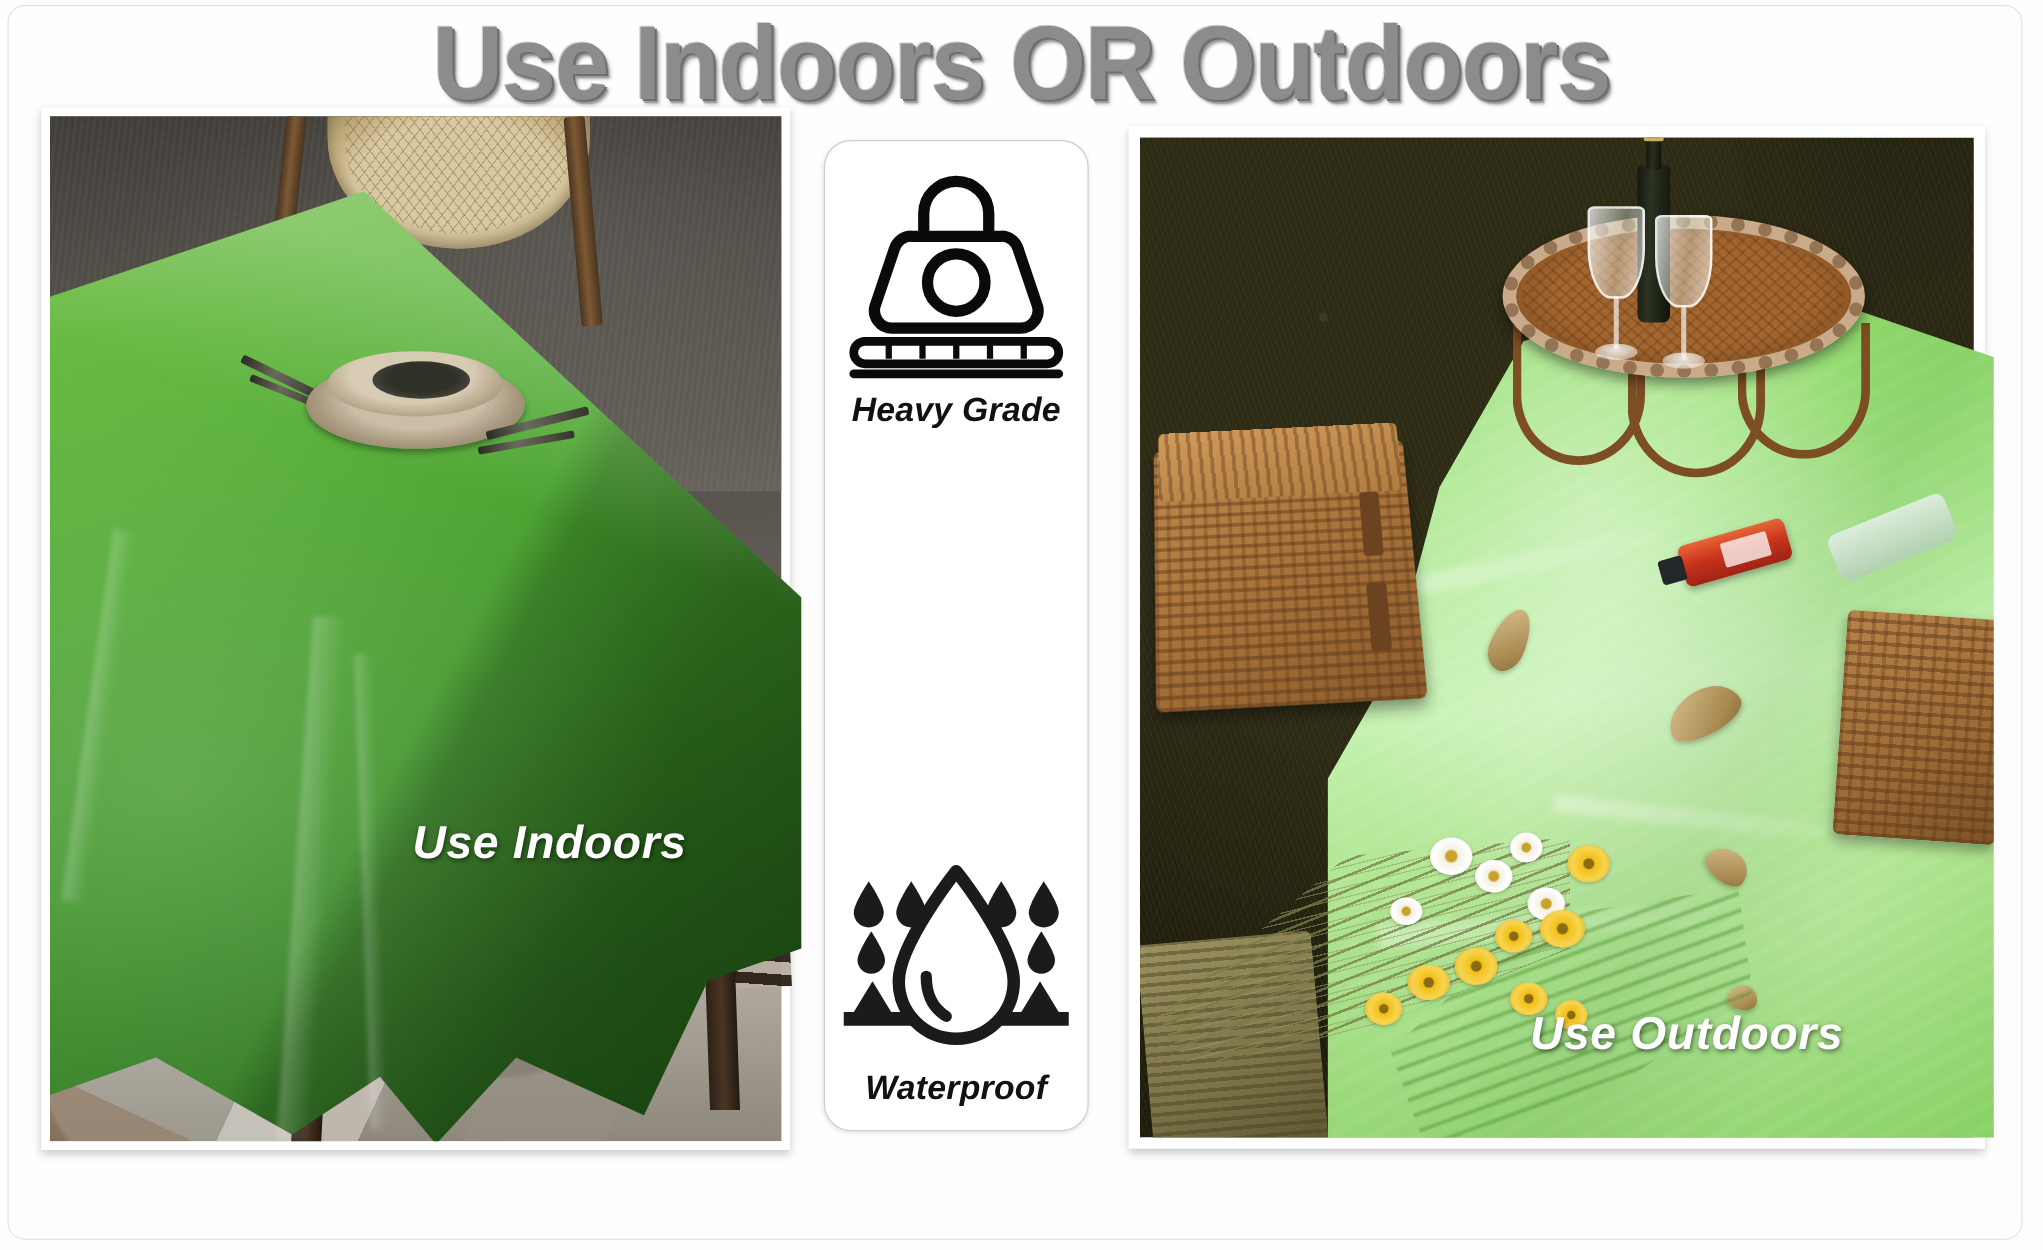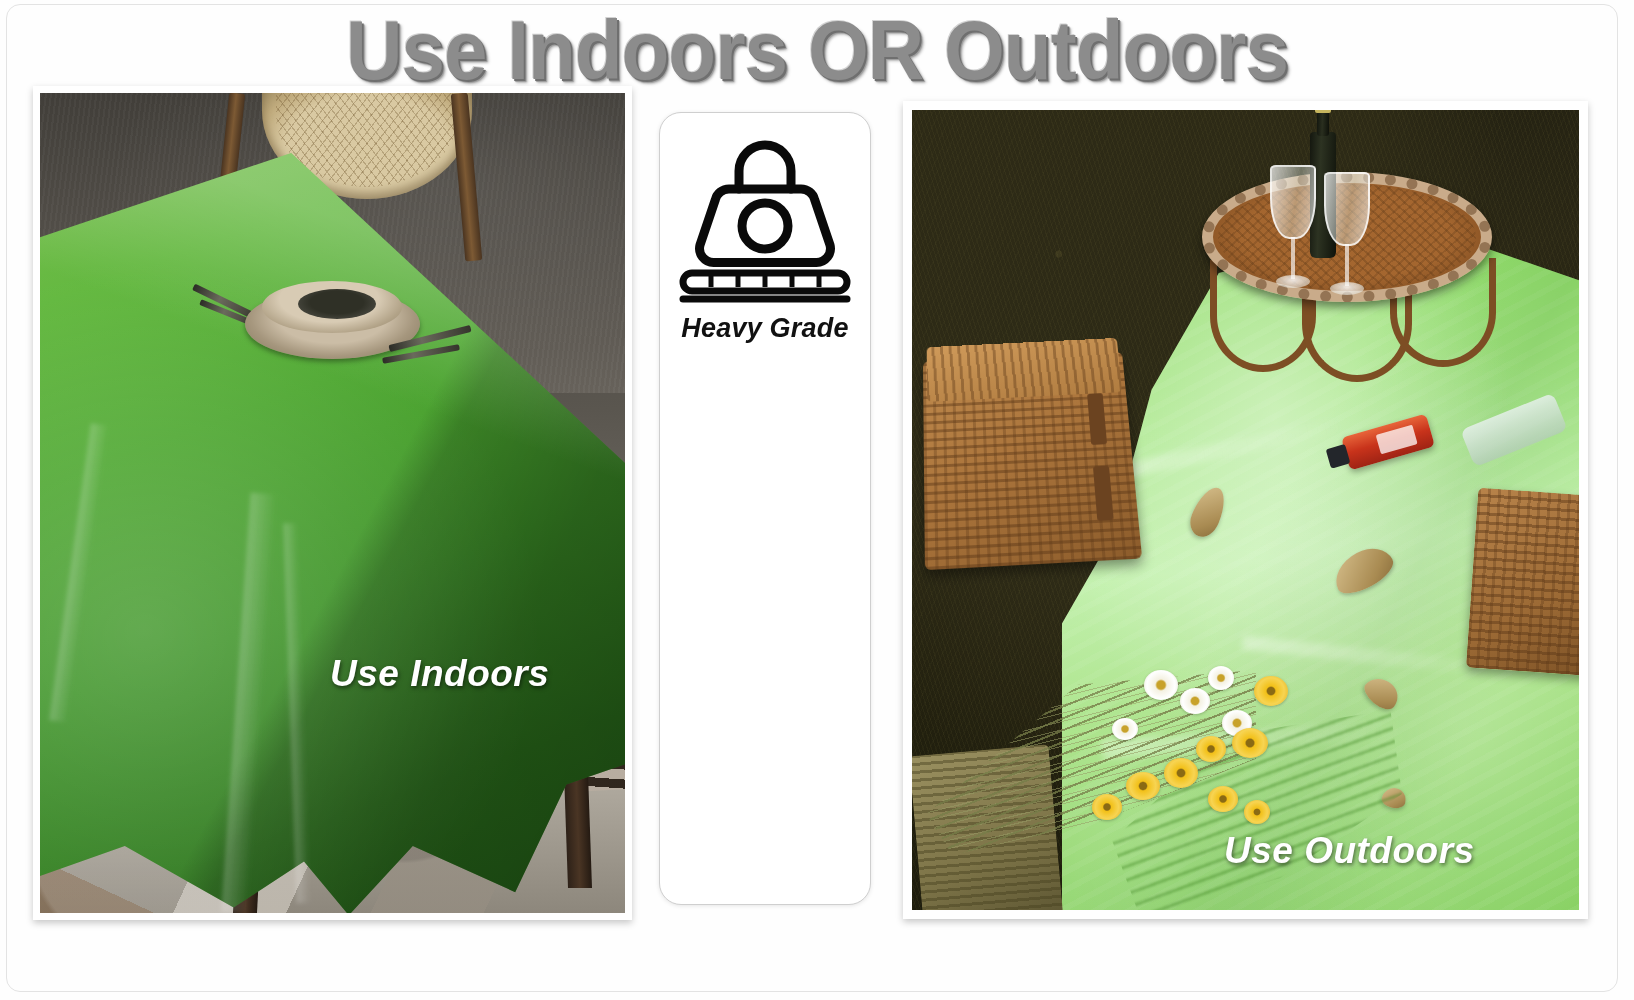--- a/index.html
+++ b/index.html
@@ -40,21 +40,21 @@
   }
 
   
   .photo-frame{
     position:absolute;
     background:#ffffff;
     box-shadow:0 3px 7px rgba(0,0,0,.22);
     box-sizing:border-box;
   }
   .photo{
-    position:absolute;overflow:hidden;
+    position:absolute;overflow:hidden;padding-left:16px;
   }
 
   
   #left-frame{left:33px;top:86px;width:599px;height:834px;padding:7px;}
   #left-photo{left:40px;top:93px;width:585px;height:820px;}
 
   
   .in-floor{
     position:absolute;left:0;top:0;width:585px;height:820px;
     background:
@@ -361,21 +361,21 @@
     background:radial-gradient(circle at 50% 50%, #c8a22a 0 18%, #f4f1e2 26%, #ffffff 62%, #e2ddc7 100%);
     box-shadow:0 1px 3px rgba(0,0,0,.22);
   }
   .bouquet-shadow{
     position:absolute;left:200px;top:600px;width:290px;height:210px;
     background:
       repeating-linear-gradient(-20deg, rgba(70,140,40,.45) 0 3px, transparent 3px 13px);
     clip-path:polygon(0% 62%, 40% 12%, 96% 0%, 100% 40%, 58% 80%, 10% 100%);
     filter:blur(1px);
   }
-  #caption-outdoors{left:312px;top:720px;}
+  #caption-outdoors{left:312px;top:696px;}
 
   
   #feature-panel{
     position:absolute;left:659px;top:112px;width:212px;height:793px;
     background:#ffffff;
     border:1px solid #cfcfcf;
     border-radius:22px;
     box-sizing:border-box;
     box-shadow:0 1px 4px rgba(0,0,0,.10);
     display:flex;flex-direction:column;
@@ -516,17 +516,45 @@
           <line x1="71" y1="146" x2="71" y2="160"></line>
           <line x1="98" y1="146" x2="98" y2="160"></line>
           <line x1="125" y1="146" x2="125" y2="160"></line>
           <line x1="152" y1="146" x2="152" y2="160"></line>
         </g>
         <line x1="16" y1="172" x2="180" y2="172" stroke="#0a0a0a" stroke-width="7" stroke-linecap="round"></line>
       </svg>
       <div class="feature-label">Heavy Grade</div>
     </div>
 
+    <div class="feature">
+      <svg class="feature-icon" width="196" height="160" viewBox="0 0 196 160">
+
+        <g fill="#1b1b1b">
+          <path d="M28 16 c0 0 -12 18 -12 25 a12 12 0 0 0 24 0 c0 -7 -12 -25 -12 -25 Z"></path>
+          <path d="M62 16 c0 0 -12 18 -12 25 a12 12 0 0 0 24 0 c0 -7 -12 -25 -12 -25 Z"></path>
+          <path d="M134 16 c0 0 -12 18 -12 25 a12 12 0 0 0 24 0 c0 -7 -12 -25 -12 -25 Z"></path>
+          <path d="M168 16 c0 0 -12 18 -12 25 a12 12 0 0 0 24 0 c0 -7 -12 -25 -12 -25 Z"></path>
+        </g>
+
+        <g fill="#1b1b1b">
+          <path d="M30 56 c0 0 -11 17 -11 23 a11 11 0 0 0 22 0 c0 -6 -11 -23 -11 -23 Z"></path>
+          <path d="M166 56 c0 0 -11 17 -11 23 a11 11 0 0 0 22 0 c0 -6 -11 -23 -11 -23 Z"></path>
+        </g>
+
+        <g fill="#1b1b1b">
+          <path d="M31 96 L48 124 H14 Z"></path>
+          <path d="M165 96 L182 124 H148 Z"></path>
+        </g>
+
+        <line x1="8" y1="126" x2="188" y2="126" stroke="#1b1b1b" stroke-width="11"></line>
+
+        <path d="M98 8 C98 8 52 66 52 96 a46 46 0 0 0 92 0 C144 66 98 8 98 8 Z" fill="#ffffff" stroke="#1b1b1b" stroke-width="10" stroke-linejoin="round"></path>
+
+        <path d="M74 92 C74 108 80 118 90 124" fill="none" stroke="#1b1b1b" stroke-width="9" stroke-linecap="round"></path>
+      </svg>
+      <div class="feature-label">Waterproof</div>
+    </div>
 
 
   </div>
 
 </div>
 
 </body></html>

